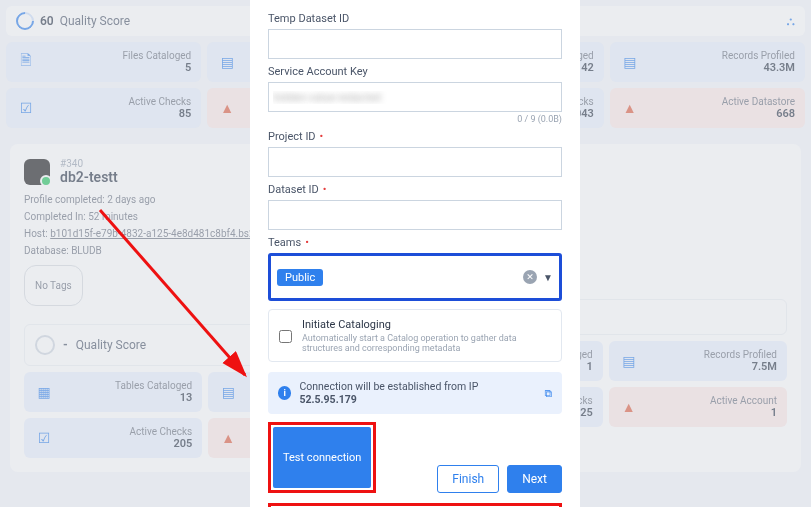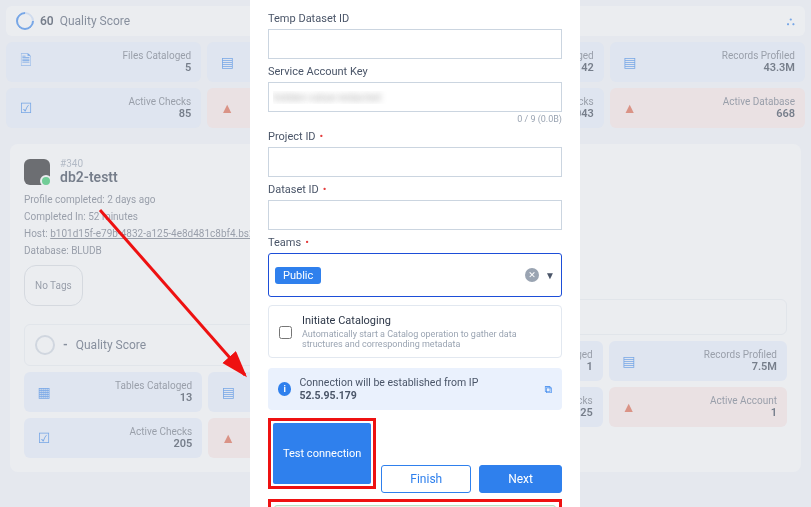--- a/index.html
+++ b/index.html
@@ -35,39 +35,39 @@
 .ring2{width:20px;height:20px;border:2px solid #cfd6df;border-radius:50%;}
 
 
 .overlay{position:absolute;inset:0;background:rgba(200,205,214,0.35);}
 .modal{position:absolute;left:250px;top:0;width:330px;height:507px;background:#fff;padding:6px 18px 14px;overflow:hidden;}
 .field-label{font-size:11px;color:#4a5568;margin-top:6px;margin-bottom:4px;display:flex;gap:4px;align-items:center;}
 .req{color:#e53e3e;}
 .input{width:100%;height:30px;border:1px solid #cbd5e0;border-radius:0;padding:4px 4px;font-size:11px;}
 .input.blur{color:transparent;text-shadow:0 0 6px rgba(0,0,0,0.35);}
 .counter{text-align:right;font-size:9px;color:#9aa4b2;margin-top:2px;}
-.teams-box{width:100%;border:1px solid #1d4ed8;border-radius:3px;padding:21px 6px;display:flex;align-items:center;gap:6px;height:33px;}
+.teams-box{width:100%;border:3px solid #1d4ed8;border-radius:3px;padding:21px 6px;display:flex;align-items:center;gap:6px;height:33px;}
 .chip{background:#2f80ed;color:#fff;border-radius:3px;padding:2px 8px;font-size:11px;}
 .teams-box .sp{flex:1;}
 .teams-box .x{width:14px;height:14px;border-radius:50%;background:#9aa4b2;color:#fff;display:flex;align-items:center;justify-content:center;font-size:9px;}
 .teams-box .caret{font-size:10px;color:#4a5568;}
 .initiate{border:1px solid #e2e8f0;border-radius:4px;padding:8px 10px;margin-top:8px;display:flex;gap:10px;}
 .initiate input{margin-top:2px;}
 .initiate .lbl{font-size:11px;color:#2d3748;}
 .initiate .desc{font-size:9px;color:#9aa4b2;margin-top:2px;}
 .ipbar{background:#eaf1fd;border-radius:4px;padding:8px 10px;margin-top:10px;display:flex;align-items:center;gap:8px;font-size:10.5px;color:#4a5568;}
 .ipbar .info{width:14px;height:14px;border-radius:50%;background:#2f80ed;color:#fff;display:flex;align-items:center;justify-content:center;font-size:9px;font-weight:bold;}
 .ipbar .sp{flex:1;}
 .ipbar .copy{color:#2f80ed;cursor:pointer;}
 .test-wrap{border:3px solid #e11;display:inline-block;margin-top:8px;padding:2px;}
 .test-btn{background:#2f80ed;color:#fff;border:none;padding:24px 10px;font-size:11px;border-radius:2px;cursor:pointer;}
 .success{border:3px solid #e11;margin-top:10px;padding:3px;}
 .success-inner{background:#e9f7ee;border:1px solid #b7e2c4;color:#1f9d4d;font-size:10.5px;padding:8px 10px;border-radius:3px;line-height:1.35;}
 .footer{position:absolute;right:18px;bottom:14px;display:flex;gap:8px;}
-.btn{padding:6px 28px;font-size:12px;border-radius:3px;cursor:pointer;}
+.btn{padding:6px 14px;font-size:12px;border-radius:3px;cursor:pointer;}
 .btn-outline{background:#fff;border:1px solid #2f80ed;color:#2f80ed;}
 .btn-primary{background:#2f80ed;border:1px solid #2f80ed;color:#fff;}
 
 
 .arrow-svg{position:absolute;left:95px;top:205px;pointer-events:none;}
 </style>
 </head>
 <body>
 
 <div class="bg">
@@ -112,21 +112,21 @@
     <div class="stat warn">
         <span class="ic">▲</span>
         <span class="txt"><span>Active Anomali</span><b></b></span>
       </div>
     <div class="stat">
         <span class="ic">☑</span>
         <span class="txt"><span>Active Checks</span><b>2,043</b></span>
       </div>
     <div class="stat warn">
         <span class="ic">▲</span>
-        <span class="txt"><span>Active Database</span><b>668</b></span>
+        <span class="txt"><span>Active Datastore</span><b>668</b></span>
       </div>
   </div>
 
   <div class="cards-row">
     <div class="card">
       <div class="card-head">
         <div class="avatar"></div>
         <div>
           <div class="id">#340</div>
           <h3>db2-testt</h3>

